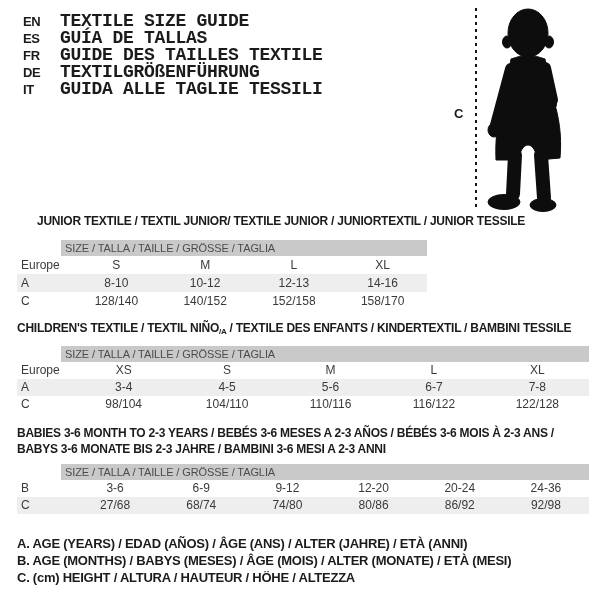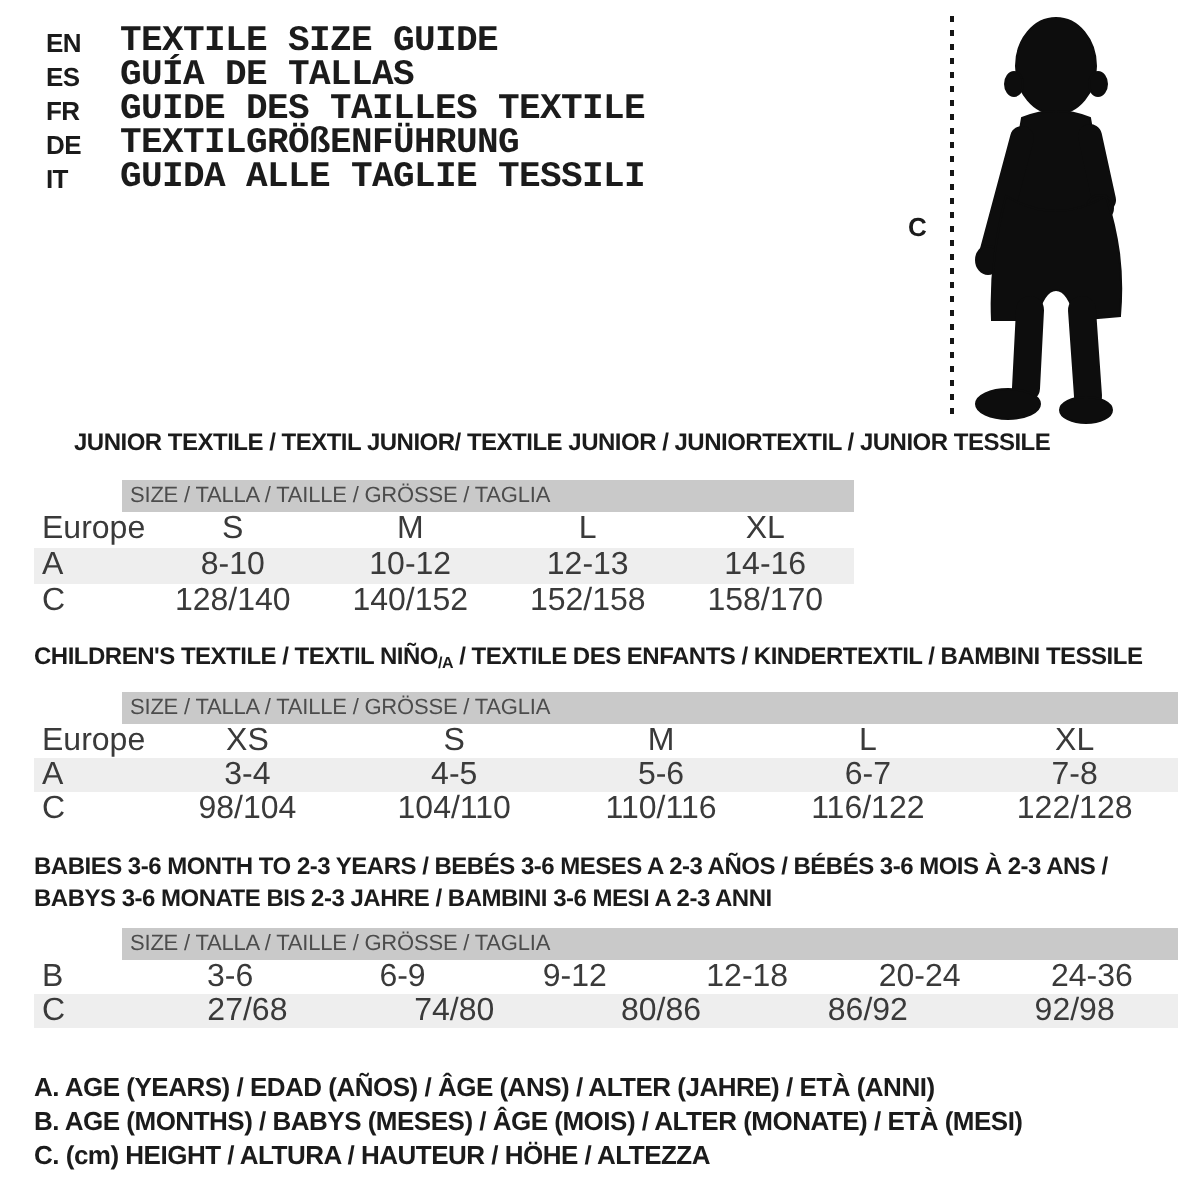--- a/index.html
+++ b/index.html
@@ -26,21 +26,21 @@
   .title-babies{top:426px;line-height:15.5px;}
   .sub-part{font-size:8px;vertical-align:-2px;}
 
   
   .size-table{position:absolute;left:17px;}
   .tbl-junior{top:240px;width:410px;}
   .tbl-children{top:346px;width:572px;}
   .tbl-babies{top:464px;width:572px;}
   .size-bar{height:16px;line-height:16px;background:var(--header-bar-bg,#c9c9c9);
             font-size:11px;color:var(--bar-text,#4c4c4c);padding-left:4px;letter-spacing:-0.1px;margin-left:44px;}
-  .t-row{display:flex;font-size:16px;color:var(--table-text,#3a3a3a);}
+  .t-row{display:flex;font-size:12px;color:var(--table-text,#3a3a3a);}
   .tbl-junior .t-row{height:18px;line-height:18px;}
   .tbl-children .t-row,.tbl-babies .t-row{height:17px;line-height:17px;}
   .t-row.alt{background:var(--row-alt-bg,#eeeeee);}
   .t-label{width:55px;padding-left:4px;box-sizing:border-box;}
   .t-cell{flex:1;text-align:center;}
 
   
   .legend{position:absolute;left:17px;top:535px;}
   .legend-line{height:17px;line-height:17px;font-weight:bold;font-size:13px;letter-spacing:-0.25px;
                color:var(--title-text,#1b1b1b);white-space:nowrap;}
@@ -152,27 +152,28 @@
     <div>BABIES 3-6 MONTH TO 2-3 YEARS / BEBÉS 3-6 MESES A 2-3 AÑOS / BÉBÉS 3-6 MOIS À 2-3 ANS /</div>
     <div>BABYS 3-6 MONATE BIS 2-3 JAHRE / BAMBINI 3-6 MESI A 2-3 ANNI</div>
   </div>
   <div class="size-table tbl-babies">
     <div class="size-bar">SIZE / TALLA / TAILLE / GRÖSSE / TAGLIA</div>
     <div class="t-row">
       <span class="t-label">B</span>
       <span class="t-cell">3-6</span>
       <span class="t-cell">6-9</span>
       <span class="t-cell">9-12</span>
-      <span class="t-cell">12-18</span>
+      <span class="t-cell">12-20</span>
       <span class="t-cell">20-24</span>
       <span class="t-cell">24-36</span>
     </div>
     <div class="t-row alt">
       <span class="t-label">C</span>
       <span class="t-cell">27/68</span>
+      <span class="t-cell">68/74</span>
       <span class="t-cell">74/80</span>
       <span class="t-cell">80/86</span>
       <span class="t-cell">86/92</span>
       <span class="t-cell">92/98</span>
     </div>
   </div>
 
   <div class="legend">
     <div class="legend-line">A. AGE (YEARS) / EDAD (AÑOS) / ÂGE (ANS) / ALTER (JAHRE) / ETÀ (ANNI)</div>
     <div class="legend-line">B. AGE (MONTHS) / BABYS (MESES) / ÂGE (MOIS) / ALTER (MONATE) / ETÀ (MESI)</div>

